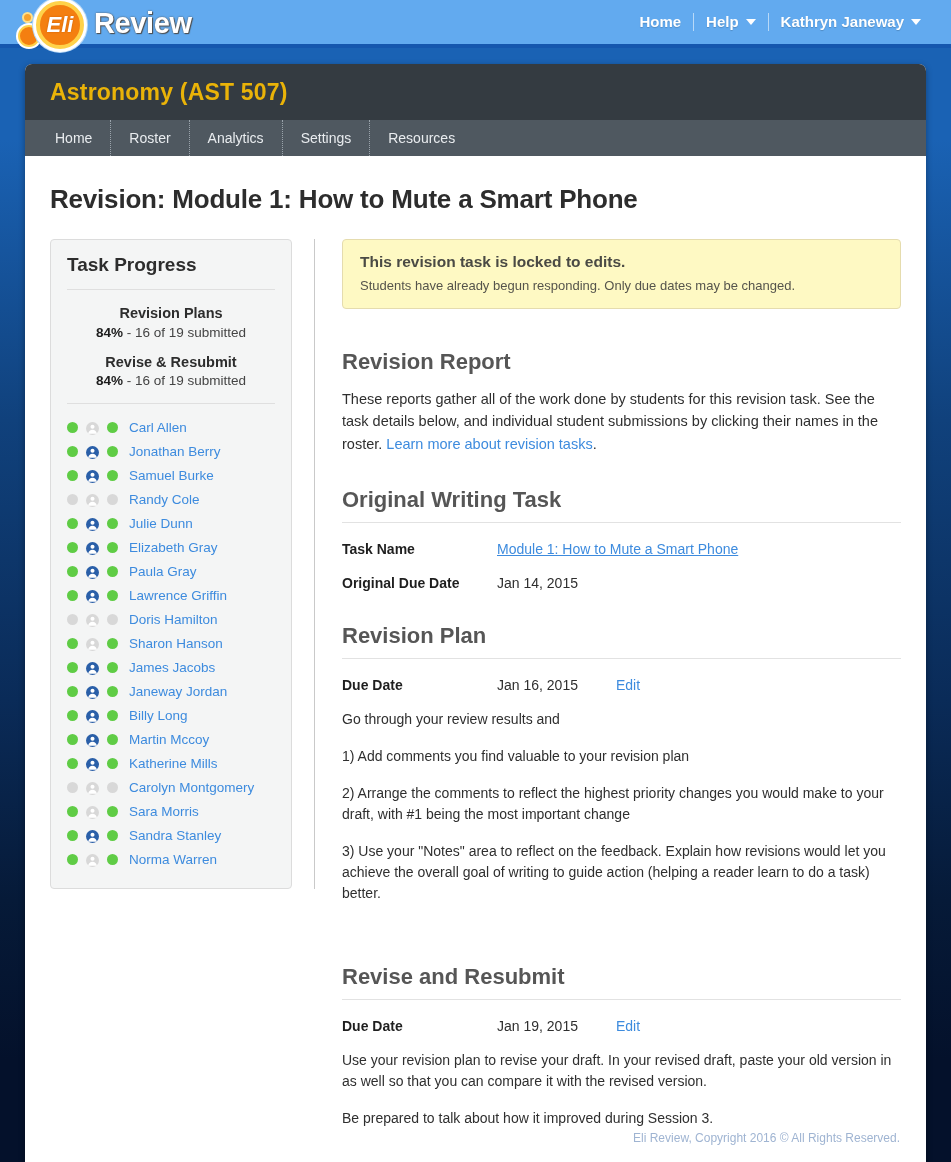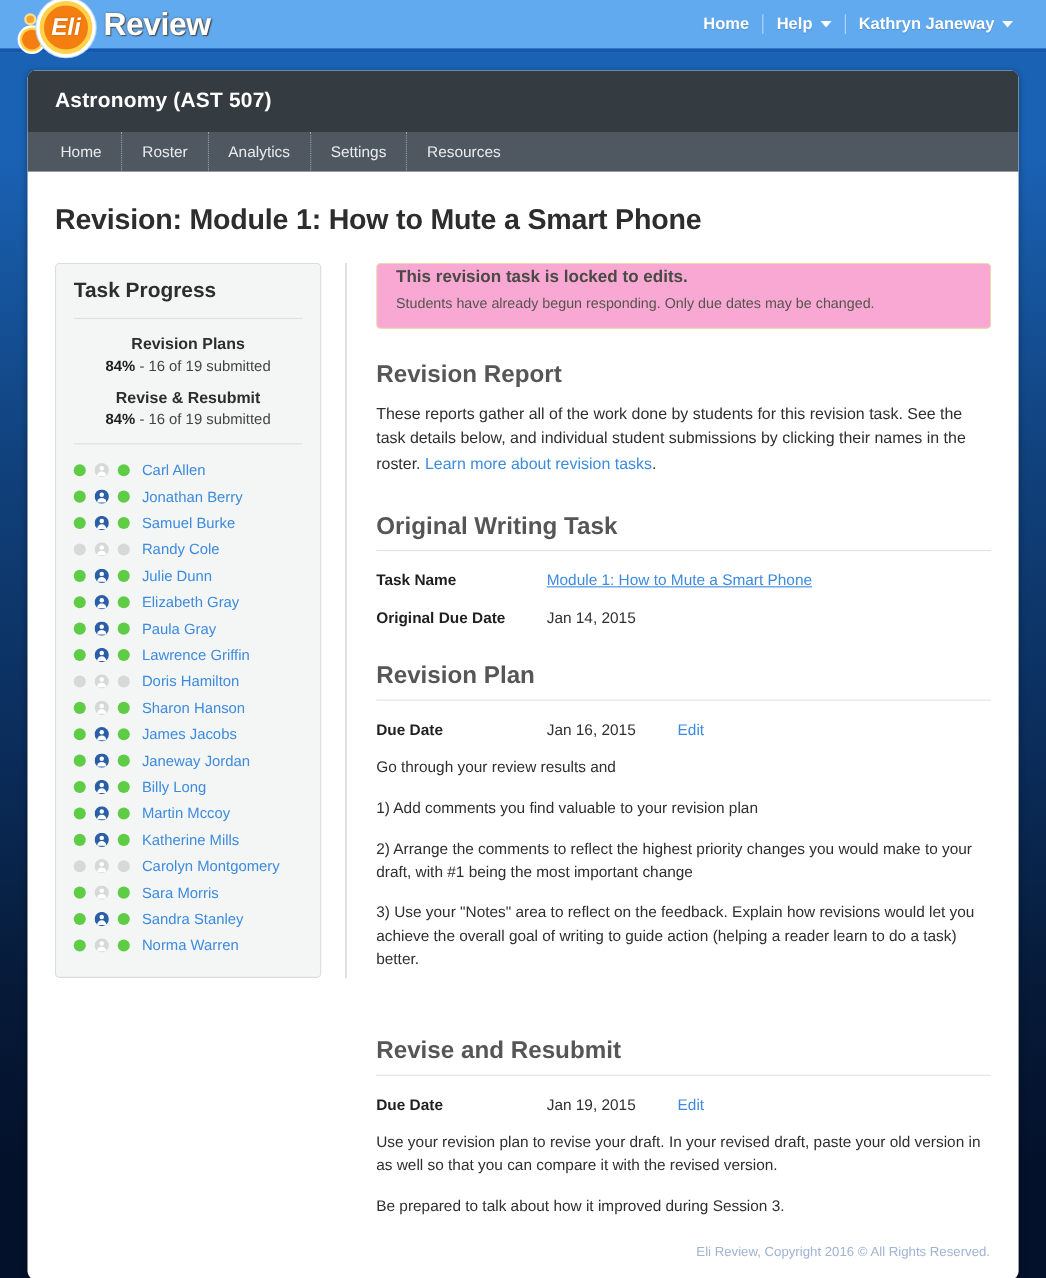--- a/index.html
+++ b/index.html
@@ -90,21 +90,21 @@
     box-shadow: 0 2px 6px rgba(0,0,0,.35);
     padding-bottom: 56px;
   }
   #course-header {
     background: #343b41;
     height: 56px;
     display: flex; align-items: center;
     padding-left: 25px;
   }
   #course-header .t {
-    color: #ffffff; font-size: 19px; font-weight: bold;
+    color: #eab308; font-size: 23px; font-weight: bold;
     letter-spacing: .2px;
   }
   #course-tabs {
     background: #4f5860;
     height: 36px;
     display: flex; align-items: stretch;
     padding-left: 12px;
   }
   #course-tabs .tab {
     color: #e9ecef; font-size: 14px;
@@ -170,25 +170,25 @@
   .roster-name {
     font-size: 13.5px; color: #3d8bde;
     text-decoration: none; white-space: nowrap;
     margin-left: 3px;
   }
 
   
   #main-col { flex: 1 1 auto; padding-left: 27px; min-width: 0; }
 
   #alert {
-    background: #f9a8d4;
+    background: #fef9c3;
     border: 1px solid #e5dcae;
     border-radius: 4px;
-    padding: 3px 17px 15px 17px;
-    margin-bottom: 28px;
+    padding: 13px 17px 15px 17px;
+    margin-bottom: 40px;
   }
   #alert .hd {
     font-size: 15.5px; font-weight: bold; color: #4a4a44;
     margin-bottom: 7px;
   }
   #alert .sub { font-size: 13px; color: #55544c; }
 
   h2.sec {
     font-size: 22px; font-weight: bold; color: #565656;
     margin-top: 2px;

